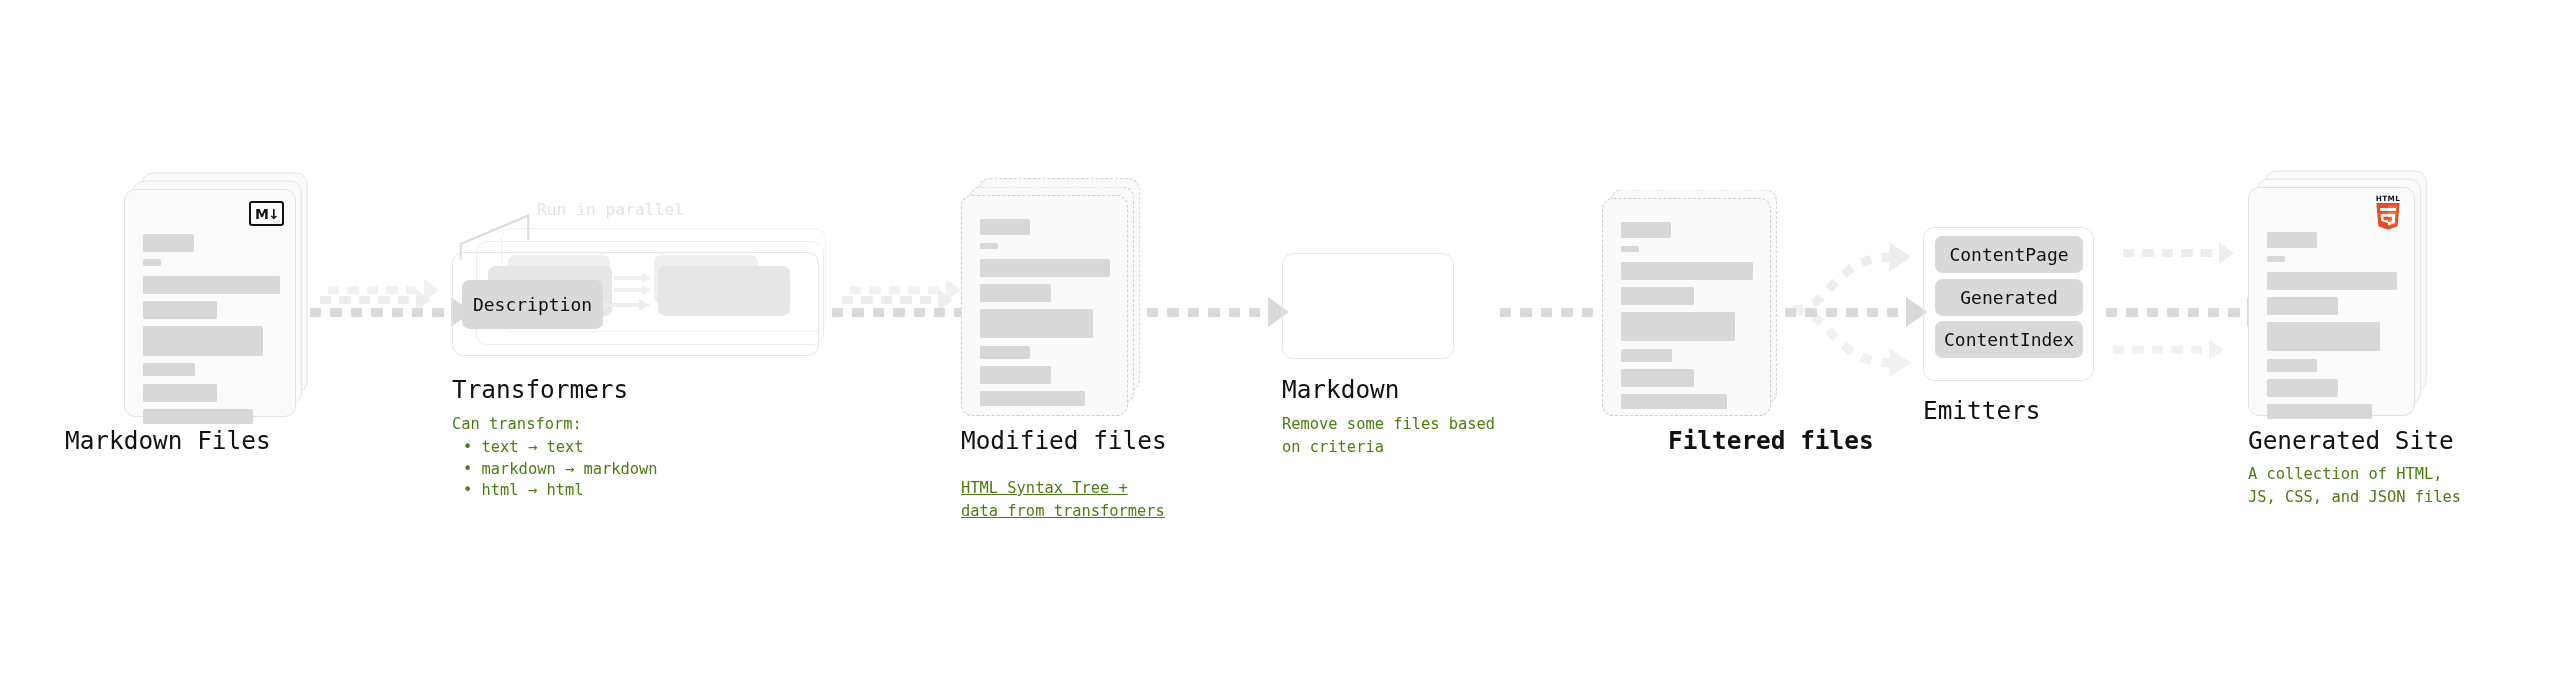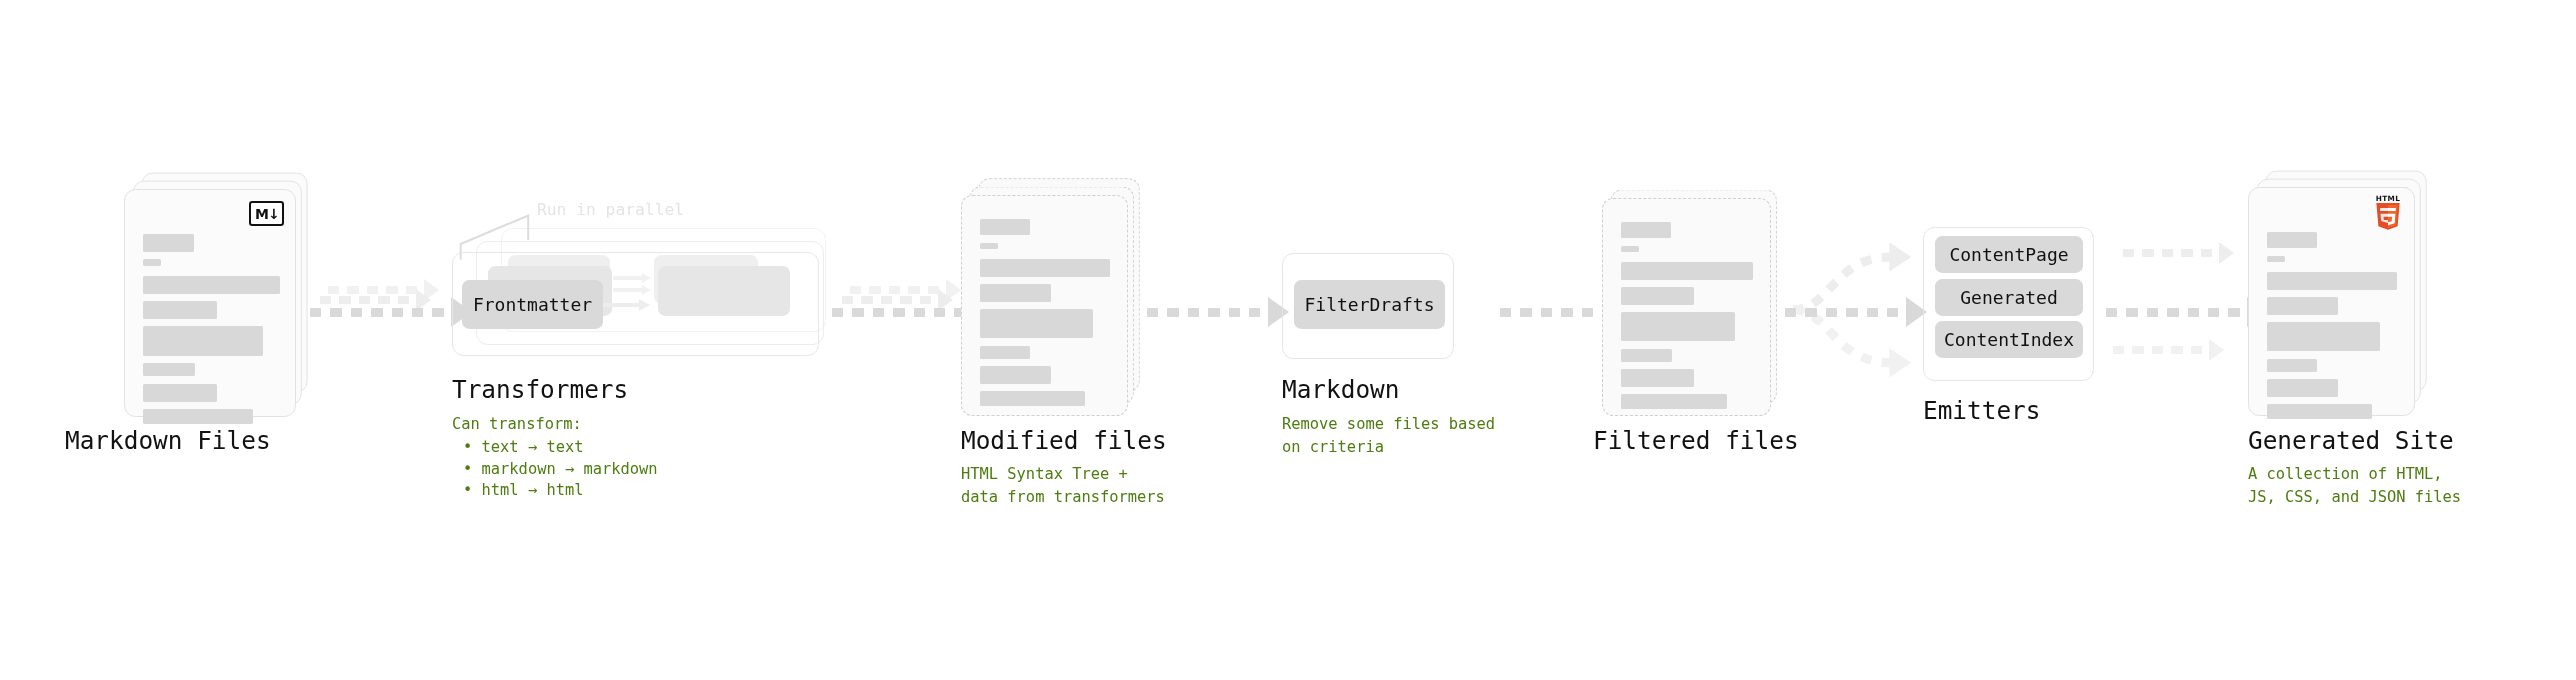--- a/index.html
+++ b/index.html
@@ -215,21 +215,21 @@
     <div class="arrow l1 small" style="left:613px;top:285px;">
       <div class="dash" style="width:31px;height:3.3px;margin-right:0;"></div>
       <div class="head" style="border-top-width:5.7px;border-bottom-width:5.7px;border-left-width:9.8px;"></div>
     </div>
     <div class="arrow l2 small" style="left:569px;top:299px;">
       <div class="dash" style="width:72px;height:3.3px;margin-right:0;"></div>
       <div class="head" style="border-top-width:6.5px;border-bottom-width:6.5px;border-left-width:11.4px;"></div>
     </div>
   </div>
 
-  <div class="pill" style="left:462px;top:280px;width:141px;height:49px;">Frontmatter</div>
+  <div class="pill" style="left:462px;top:280px;width:141px;height:49px;">Description</div>
 
   <svg class="overlay" width="244" height="98" style="left:455px;top:195px;" viewBox="0 0 300 120">
     <path d="M 7 79 L 7 60 L 90 25 L 90 55" fill="none" stroke="#dcdcdc" stroke-width="2.5"></path>
   </svg>
   <div class="parallel-label" style="left:537px;top:200px;">Run in parallel</div>
 
   <div class="title" style="left:452px;top:375px;">Transformers</div>
   <div class="sub" style="left:452px;top:413px;">Can transform:</div>
   <div class="sub" style="left:463px;top:436px;">•&nbsp;<span>text → text</span></div>
   <div class="sub" style="left:463px;top:458px;">•&nbsp;<span>markdown → markdown</span></div>
@@ -281,37 +281,36 @@
         <div class="ln" style="width:54%;height:18px;"></div>
         <div class="ln" style="width:85%;height:29px;"></div>
         <div class="ln" style="width:38%;height:13px;"></div>
         <div class="ln" style="width:54%;height:18px;"></div>
         <div class="ln" style="width:79%;height:14.6px;"></div>
       </div>
     </div>
   </div>
 
   <div class="title" style="left:961px;top:426px;">Modified files</div>
-  <div class="sub" style="left:961px;top:463px;">HTML Syntax Tree +
+  <div class="sub" style="left:961px;top:477px;text-decoration:underline;">HTML Syntax Tree +
 data from transformers</div>
 
   <div class="arrow" style="left:1147px;top:297px;">
     <div class="dots">
       <div class="dash" style="width:11.4px;"></div>
         <div class="dash" style="width:11.4px;"></div>
       <div class="dash" style="width:11.4px;"></div>
         <div class="dash" style="width:11.4px;"></div>
       <div class="dash" style="width:11.4px;"></div>
         <div class="dash" style="width:11.4px;"></div>
     </div>
     <div class="head"></div>
   </div>
 
   <div class="gbox" style="left:1282px;top:253px;width:172px;height:106px;"></div>
-  <div class="pill" style="left:1294px;top:280px;width:151px;height:49px;">FilterDrafts</div>
 
   <div class="title" style="left:1282px;top:375px;">Markdown</div>
   <div class="sub" style="left:1282px;top:413px;">Remove some files based
 on criteria</div>
 
   <div class="arrow" style="left:1500px;top:297px;">
     <div class="dots">
       <div class="dash" style="width:11.4px;"></div>
         <div class="dash" style="width:11.4px;"></div>
       <div class="dash" style="width:11.4px;"></div>
@@ -331,21 +330,21 @@
         <div class="ln" style="width:98%;height:18px;"></div>
         <div class="ln" style="width:54%;height:18px;"></div>
         <div class="ln" style="width:85%;height:29px;"></div>
         <div class="ln" style="width:38%;height:13px;"></div>
         <div class="ln" style="width:54%;height:18px;"></div>
         <div class="ln" style="width:79%;height:14.6px;"></div>
       </div>
     </div>
   </div>
 
-  <div class="title" style="left:1593px;top:426px;">Filtered files</div>
+  <div class="title" style="left:1668px;top:426px;font-weight:bold;">Filtered files</div>
 
   <svg class="overlay" width="163" height="171" style="left:1785px;top:226px;" viewBox="0 0 200 210">
     <path d="M 10 103 C 55 103 60 38 130 38" fill="none" stroke="#ededed" stroke-width="11" stroke-dasharray="13 13" stroke-linecap="butt"></path>
     <path d="M 10 103 C 55 103 60 168 130 168" fill="none" stroke="#f1f1f1" stroke-width="11" stroke-dasharray="13 13" stroke-linecap="butt"></path>
     <g>
       <polygon points="128,20 128,56 155,38" fill="#ededed"></polygon>
       <polygon points="128,150 128,186 155,168" fill="#f1f1f1"></polygon>
     </g>
   </svg>
   <div class="arrow" style="left:1785px;top:297px;">

